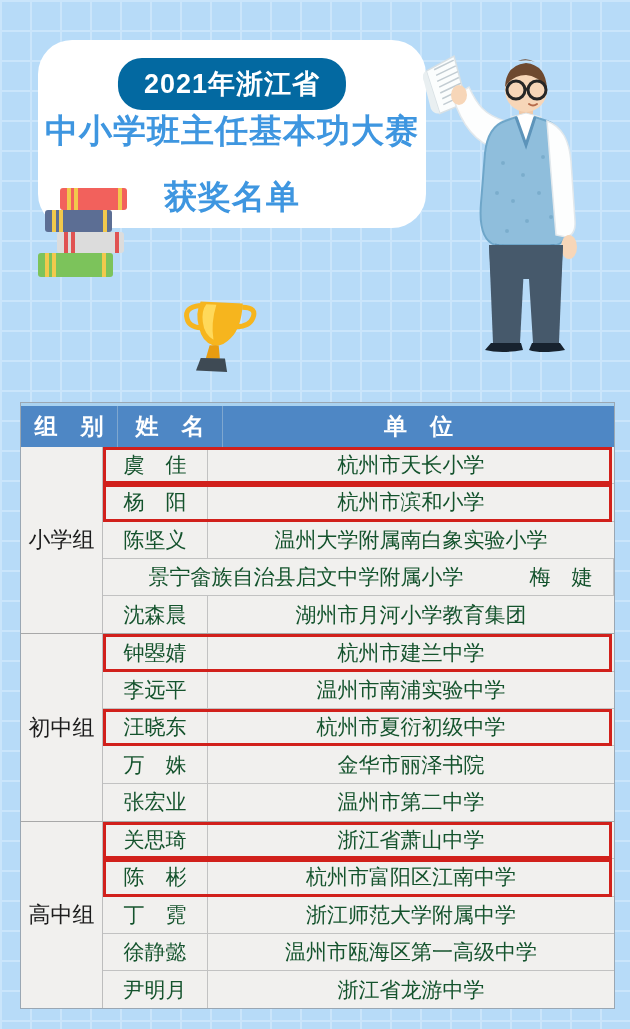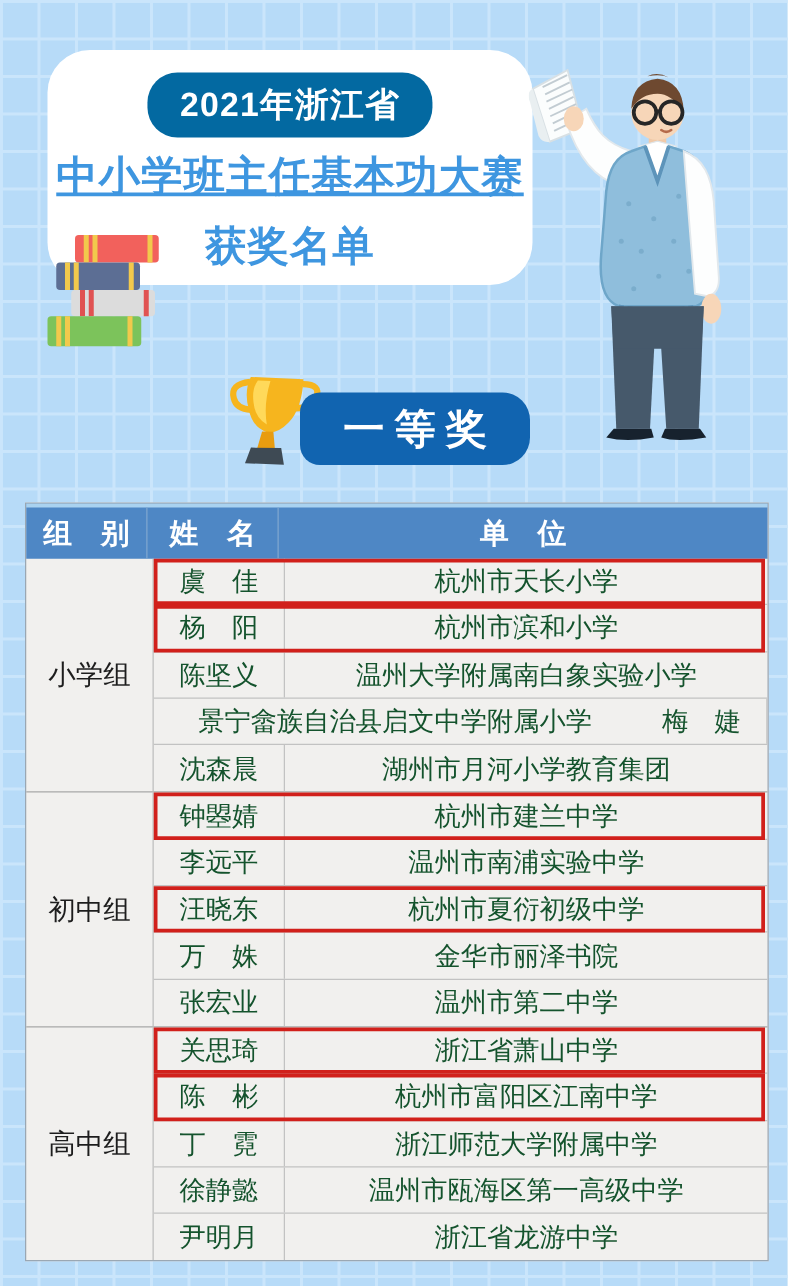--- a/index.html
+++ b/index.html
@@ -21,21 +21,21 @@
     position:absolute;left:50%;top:18px;transform:translateX(-50%);
     background:#0369a1;color:#ffffff;border-radius:24px;
     padding:8px 26px;font-size:27px;font-weight:900;white-space:nowrap;
     letter-spacing:1px;
   }
   .title1,.title2{
     position:absolute;width:100%;text-align:center;
     color:#3e96e0;font-weight:900;font-size:33px;letter-spacing:1px;
     white-space:nowrap;
   }
-  .title1{top:79px;text-decoration:underline;}
+  .title1{top:69px;}
   .title2{top:135px;}
   
   .books{position:absolute;left:36px;top:186px;}
   .teacher{position:absolute;left:423px;top:53px;}
   
   .trophy{position:absolute;left:176px;top:296px;}
   .banner{
     position:absolute;left:240px;top:314px;width:184px;height:58px;
     background:#1164b0;border-radius:16px 22px 22px 16px;
     color:#ffffff;font-size:33px;font-weight:900;letter-spacing:8px;
@@ -52,21 +52,21 @@
     display:flex;height:44px;background:#4e87c5;border-top:3px solid #a9d2f0;
     box-sizing:border-box;color:#ffffff;font-weight:bold;font-size:23px;
   }
   .th{display:flex;align-items:center;justify-content:center;white-space:nowrap;}
   .th.c-group{width:97px;border-right:1px solid #7fa7cf;box-sizing:border-box;}
   .th.c-name{width:105px;border-right:1px solid #7fa7cf;box-sizing:border-box;}
   .th.c-unit{flex:1;}
   .group{display:flex;border-bottom:1px solid #a8a8a8;}
   .group:last-child{border-bottom:none;}
   .group-cell{
-    width:102px;box-sizing:border-box;border-right:1px solid #bdbdbd;
+    width:82px;box-sizing:border-box;border-right:1px solid #bdbdbd;
     display:flex;align-items:center;justify-content:center;
     font-size:22px;color:#1d1d1d;white-space:nowrap;
   }
   .rows{flex:1;display:flex;flex-direction:column;}
   .row{
     position:relative;display:flex;height:37.3px;
     border-bottom:1px solid #c2c2c2;box-sizing:border-box;
   }
   .row:last-child{border-bottom:none;}
   .cell{display:flex;align-items:center;justify-content:center;
@@ -171,21 +171,20 @@
   <svg class="trophy" width="82" height="86" viewBox="0 0 82 86">
     <g transform="rotate(8 40 40)">
       <path d="M20,8 L62,4 Q64,28 55,40 Q48,50 39,50 Q27,48 22,34 Q16,20 20,8 Z" fill="#f6b51e"></path>
       <path d="M26,10 L36,9 Q33,28 38,44 Q28,40 25,28 Q22,17 26,10 Z" fill="#ffd95a"></path>
       <path d="M20,12 Q4,16 9,27 Q12,35 24,34" fill="none" stroke="#f6b51e" stroke-width="5"></path>
       <path d="M62,8 Q77,6 74,17 Q72,26 59,28" fill="none" stroke="#f6b51e" stroke-width="5"></path>
       <path d="M35,50 L44,49 L47,62 L33,64 Z" fill="#e89c10"></path>
       <path d="M28,64 L52,61 L56,74 L25,77 Z" fill="#3e4a54"></path>
     </g>
   </svg>
-  <div class="banner">一等奖</div>
 
   <div class="award-table">
     <div class="thead">
       <div class="th c-group">组　别</div>
       <div class="th c-name">姓　名</div>
       <div class="th c-unit">单　位</div>
     </div>
     <div id="tbody">
         <div class="group">
           <div class="group-cell">小学组</div>

